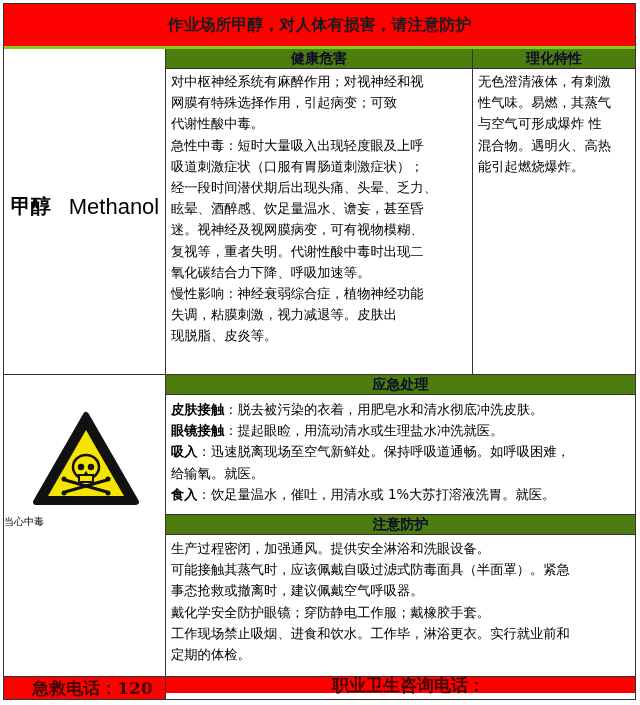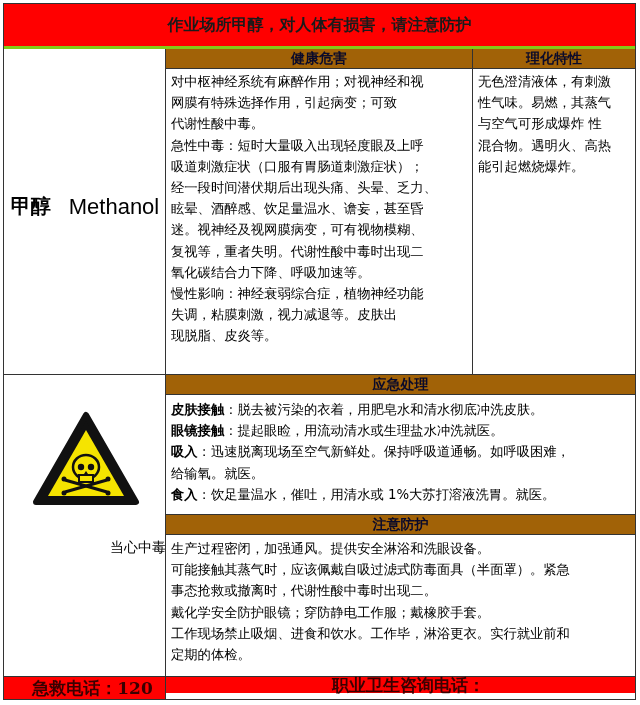--- a/index.html
+++ b/index.html
@@ -2,21 +2,21 @@
 <html><head>
 <meta charset="utf-8">
 <style>
   html, body { margin:0; padding:0; background:#fff; }
   body { width:640px; height:705px; position:relative; overflow:hidden;
          font-family: "DejaVu Sans", sans-serif; color:#000; }
   .sheet { position:absolute; left:3px; top:3px; width:633px; height:697px;
            border:1px solid #333; box-sizing:border-box; }
   .abs { position:absolute; box-sizing:border-box; }
   .red { background:#ff0000; }
-  .blue { background:#a16207;text-align:right; }
+  .blue { background:#4d7c0f;text-align:right; }
   .banner { left:0; top:0; width:631px; height:45px; border-bottom:3px solid #84cc16;
             display:flex; align-items:center; justify-content:center;
             font-family:"DejaVu Serif", serif; font-weight:bold; font-size:16px; color:#1a1a1a; }
   .vline { background:#333; width:1px; }
   .hline { background:#333; height:1px; }
   .hdr { display:flex; align-items:center; justify-content:center;
          font-family:"DejaVu Serif", serif; font-weight:bold; font-size:14px; color:#0a0a2a;
          border-bottom:1px solid #333; }
   .txt { font-size:13.3px; line-height:21.2px; padding:2px 5px; }
   .txt p { margin:0; }
@@ -51,21 +51,21 @@
       <circle cx="60" cy="57" r="3.2" fill="#111"></circle>
       <path d="M55 61 L53 64 L57 64 Z" fill="#111"></path>
 
       <line x1="34" y1="70" x2="76" y2="82" stroke="#111" stroke-width="3"></line>
       <line x1="76" y1="70" x2="34" y2="82" stroke="#111" stroke-width="3"></line>
       <circle cx="33" cy="69" r="2.5" fill="#111"></circle>
         <circle cx="33" cy="83" r="2.5" fill="#111"></circle>
       <circle cx="77" cy="69" r="2.5" fill="#111"></circle>
         <circle cx="77" cy="83" r="2.5" fill="#111"></circle>
     </svg>
-    <div style="position:absolute; left:0; width:162px; top:140px; text-align:right; font-size:14px;margin-top:24px;">当心中毒</div>
+    <div style="position:absolute; left:0; width:162px; top:140px; text-align:left; font-size:10px;">当心中毒</div>
   </div>
 
   <div class="abs vline" style="left:161px; top:45px; height:627px;"></div>
 
   <div class="abs hline" style="left:0; top:370px; width:162px;"></div>
 
   <div class="abs hdr blue" style="left:162px; top:45px; width:306px; height:20px;">
     <span>健康危害</span>
   </div>
 
@@ -114,21 +114,21 @@
 
   <div class="abs hline" style="left:162px; top:510px; width:469px;"></div>
 
   <div class="abs hdr blue" style="left:162px; top:511px; width:469px; height:20px;">
     <span>注意防护</span>
   </div>
 
   <div class="abs txt" style="left:162px; top:531px; width:469px; height:141px; padding-top:3px;">
     <p>生产过程密闭，加强通风。提供安全淋浴和洗眼设备。</p>
     <p>可能接触其蒸气时，应该佩戴自吸过滤式防毒面具（半面罩）。紧急</p>
-    <p>事态抢救或撤离时，代谢性酸中毒时出现二。</p>
+    <p>事态抢救或撤离时，建议佩戴空气呼吸器。</p>
     <p>戴化学安全防护眼镜；穿防静电工作服；戴橡胶手套。</p>
     <p>工作现场禁止吸烟、进食和饮水。工作毕，淋浴更衣。实行就业前和</p>
     <p>定期的体检。</p>
   </div>
 
   <div class="abs hline" style="left:0; top:672px; width:631px;"></div>
   <div class="abs red footer-txt" style="left:0; top:673px; width:161px; height:22px;">
     <span>急救电话：120</span>
   </div>
   <div class="abs vline" style="left:161px; top:673px; height:22px;"></div>

